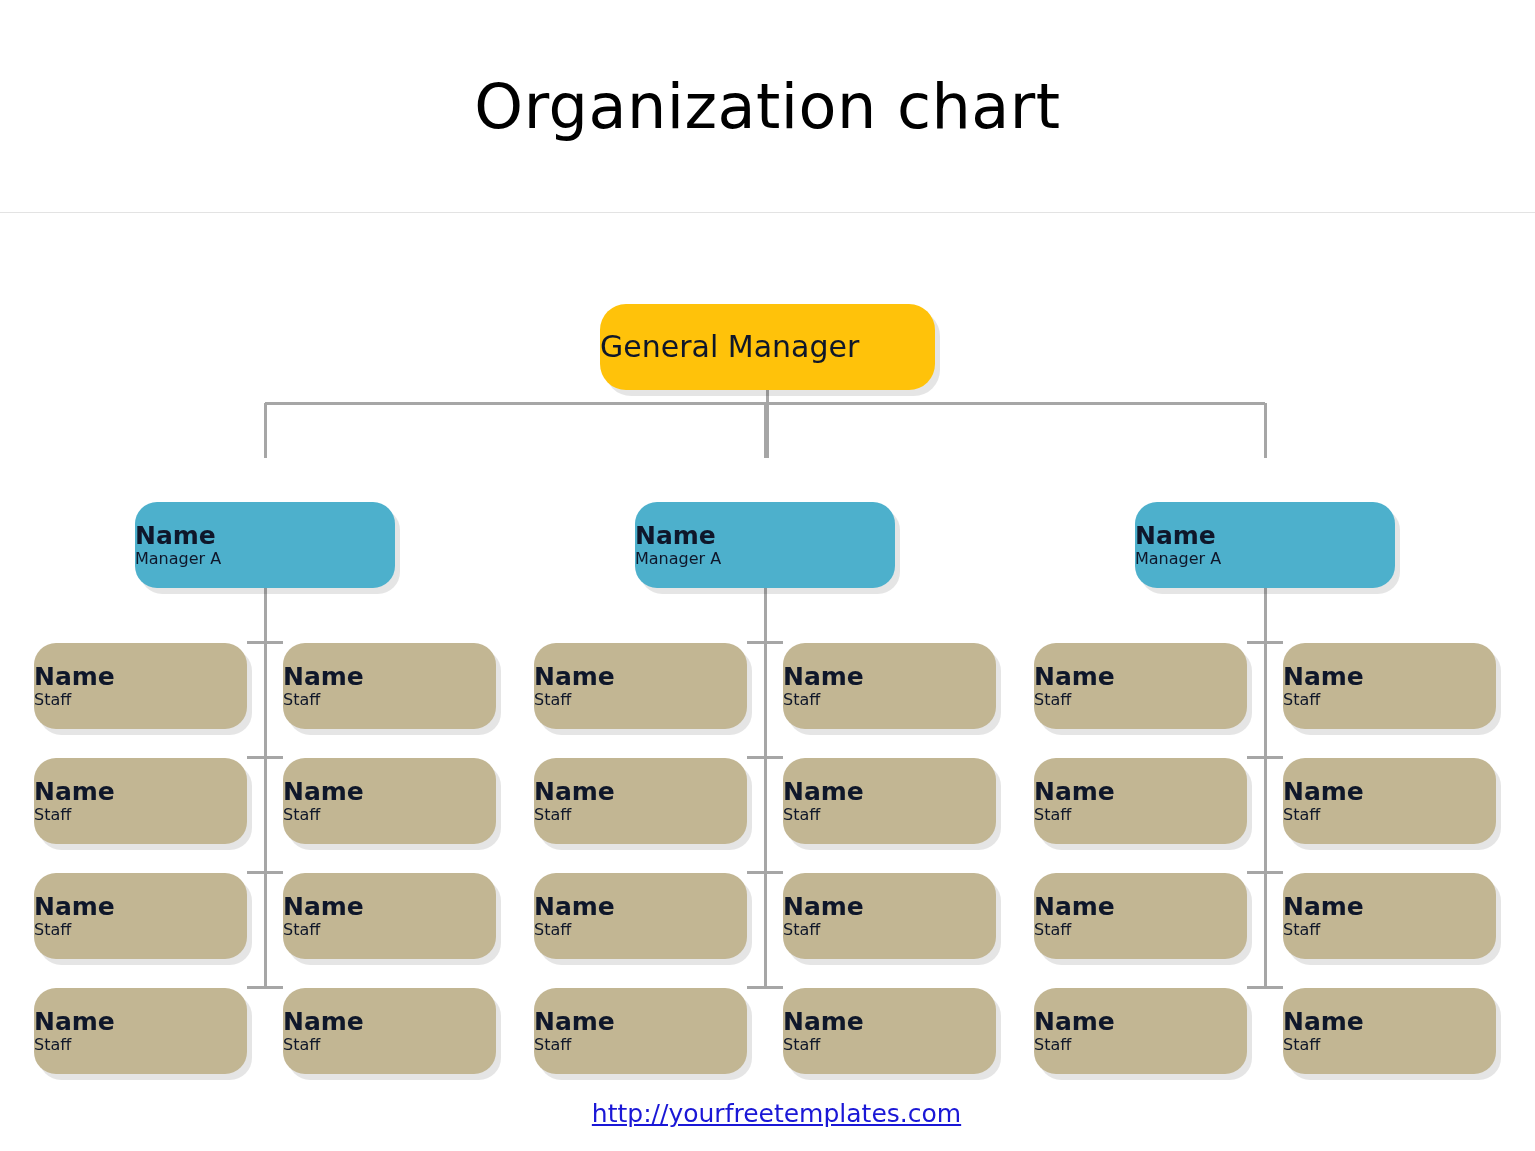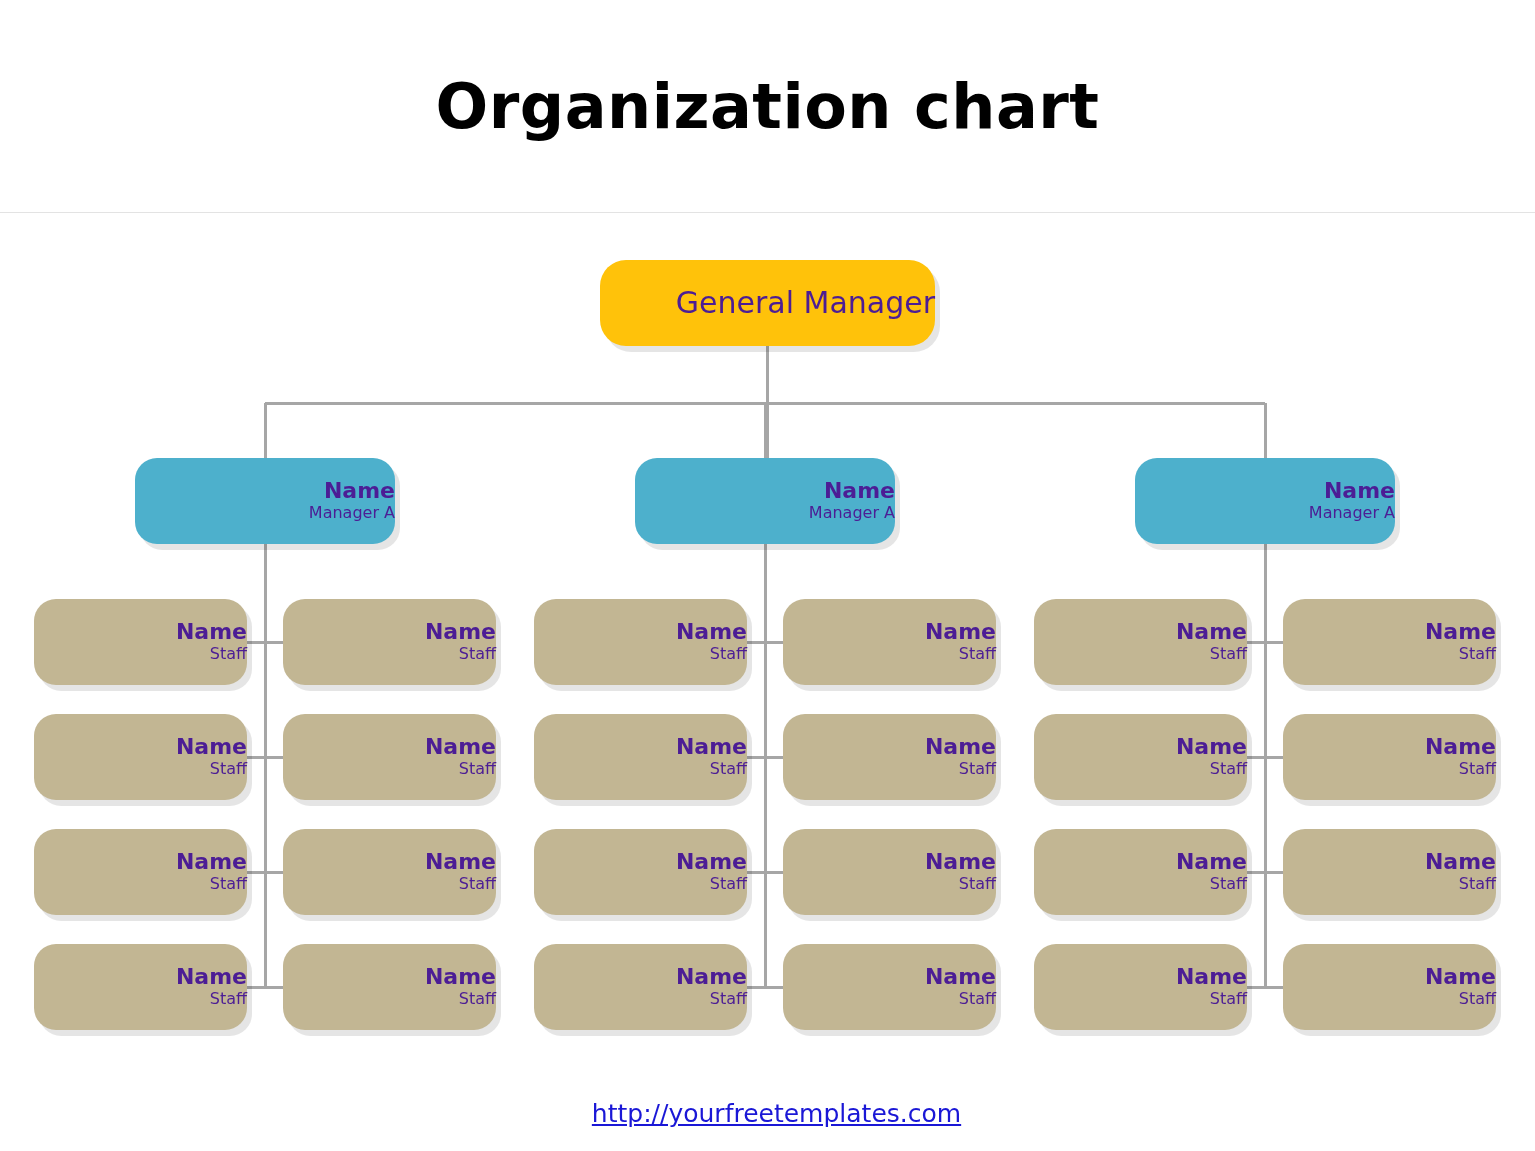--- a/index.html
+++ b/index.html
@@ -11,21 +11,21 @@
     position:relative;
   }
   #slide{position:absolute;inset:0;width:1535px;height:1151px;}
 
   
   .title{
     position:absolute;left:0;top:74px;width:1535px;
     text-align:center;
     font-family:"DejaVu Sans", sans-serif;
     font-size:62px;
-    font-weight:700;
+    font-weight:400;
     letter-spacing:.5px;
     color:#000000;
     line-height:1.05;
   }
   .header-rule{
     position:absolute;left:0;top:212px;width:1535px;height:1px;
     background:#e3e3e3;
   }
 
   
@@ -33,28 +33,29 @@
   .vline{width:3px;}
   .hline{height:3px;}
 
   
   .node{
     position:absolute;
     box-sizing:border-box;
     border-radius:22px;
     display:flex;
     flex-direction:column;
-    align-items:flex-end;
+    align-items:flex-start;
     justify-content:center;
-    color:#4c1d95;
+    color:#0f172a;
     box-shadow:5px 6px 0 0 rgba(0,0,0,0.10);
     z-index:5;
+    margin-top:44px;
   }
   .node .l1{
-    font-size:22px;
+    font-size:25px;
     font-weight:700;
     line-height:1.12;
     letter-spacing:0px;
   }
   .node .l2{
     font-size:16px;
     font-weight:400;
     line-height:1.15;
     letter-spacing:0px;
   }

